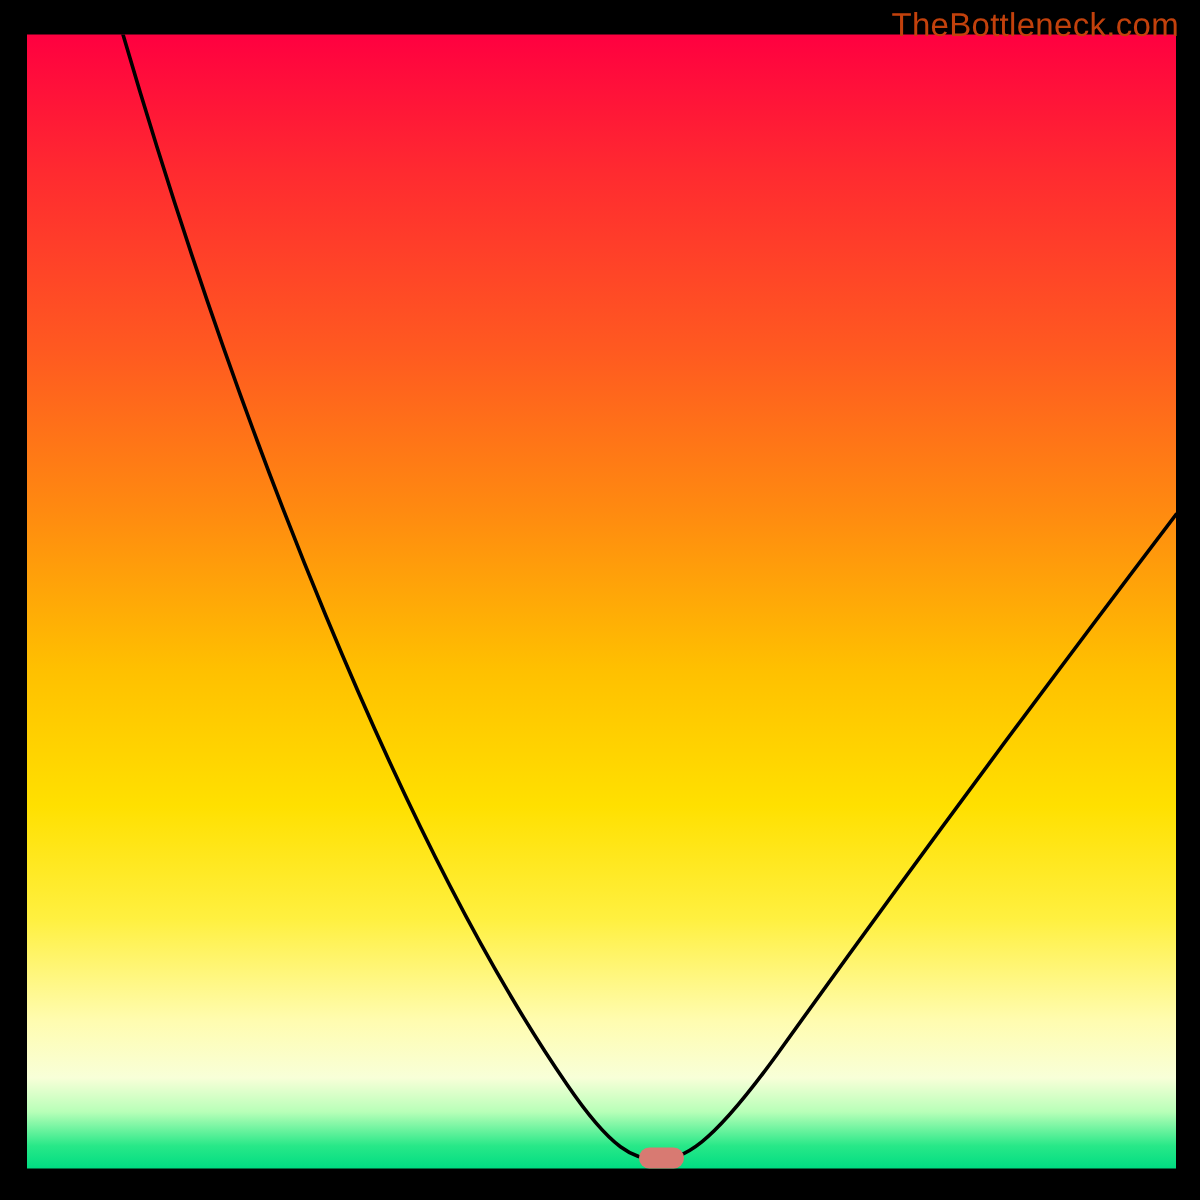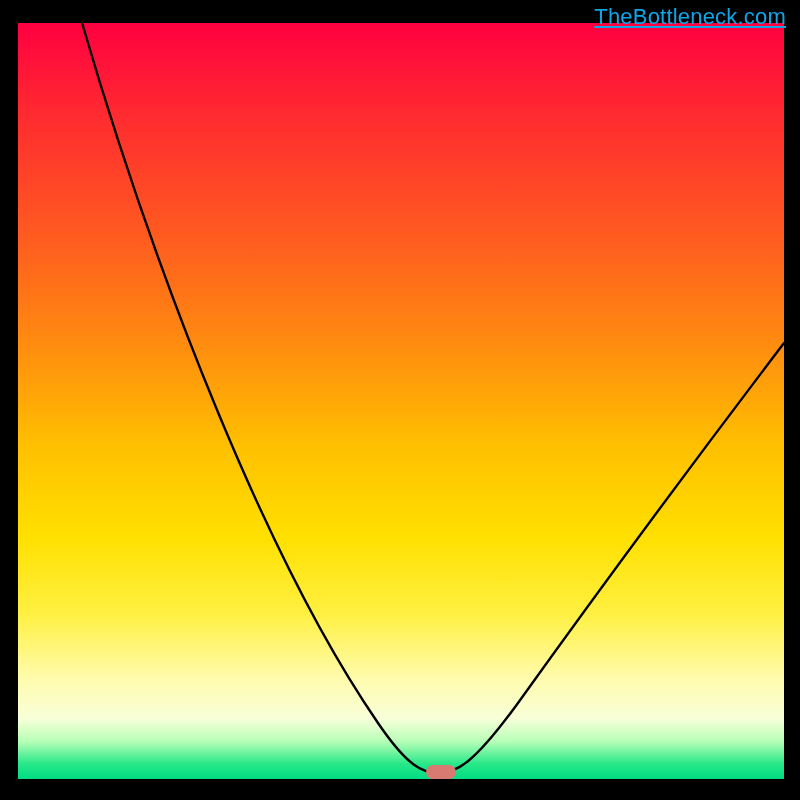--- a/index.html
+++ b/index.html
@@ -43,23 +43,22 @@
     position: absolute;
     background: #d87a72;
     border-radius: 7px;
   }
   .watermark {
     position: absolute;
     top: 4px;
     right: 14px;
     font-family: Arial, Helvetica, sans-serif;
     font-size: 22px;
-    color: #0ea5e9;
+    color: #c2410c;
     letter-spacing: 0.2px;
-    text-decoration: underline;
   }
 </style>
 </head>
 <body>
 
 <div class="frame">
   <div class="plot">
     <svg class="curve" viewBox="0 0 766 756" preserveAspectRatio="none">
       <path fill="none" stroke="#000" stroke-width="2.4" stroke-linecap="round" d="M 64 0 C 140 260, 250 540, 360 700 C 390 744, 405 750, 420 750 C 438 750, 455 742, 500 680 C 586 560, 690 420, 766 320"></path>
     </svg>

